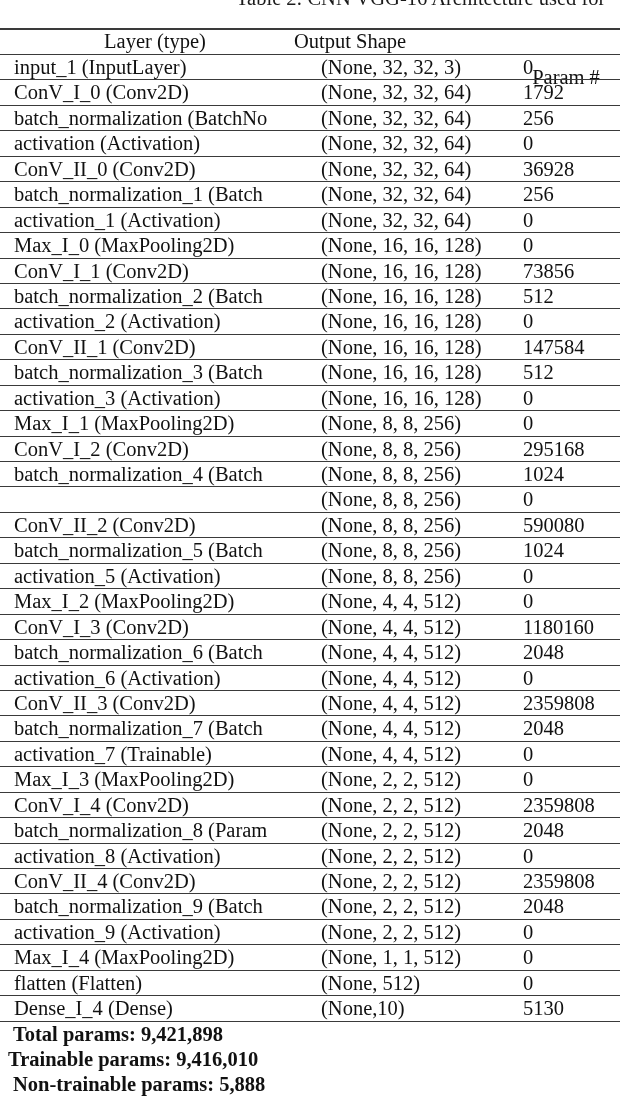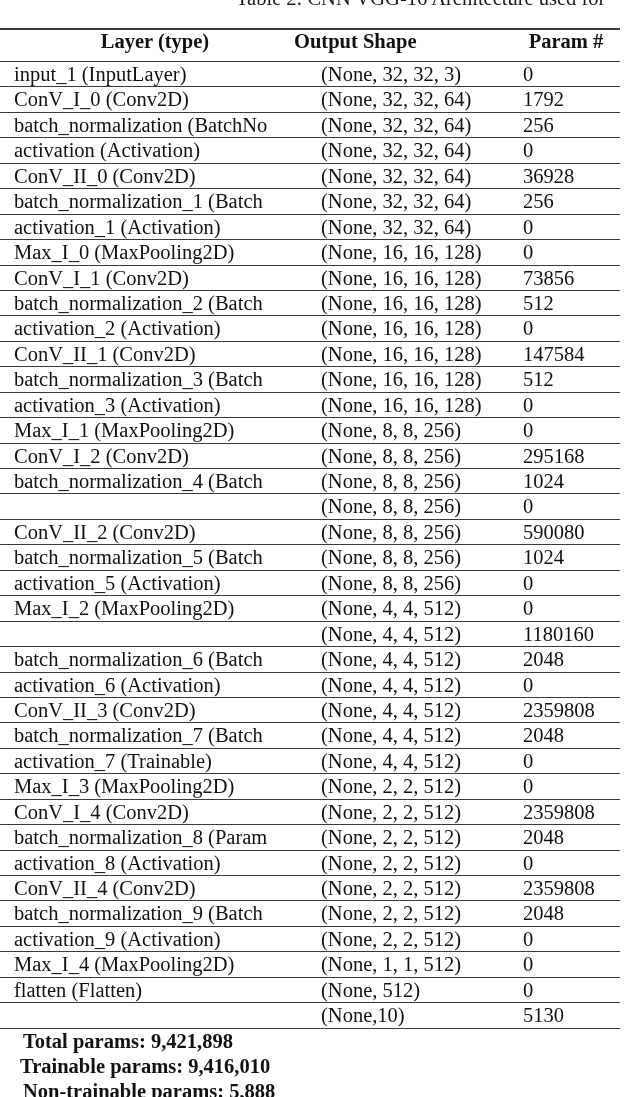--- a/index.html
+++ b/index.html
@@ -37,47 +37,47 @@
     .row {
       position: relative;
       height: 25.45px;
       font-size: 20.5px;
       line-height: 25px;
       border-bottom: 1.6px solid #3a3a3a;
       box-sizing: border-box;
       white-space: nowrap;
     }
     .row.header {
-      height: 32px;
+      height: 25px;
       line-height: 22px;
-      font-weight: bold;
+      font-weight: normal;
     }
     .cell {
       position: absolute;
       top: 0;
     }
     .c-layer { left: 14px; }
     .c-shape { left: 321px; }
     .c-param { left: 523px; }
     .header .c-layer { left: 0; width: 310px; text-align: center; }
     .header .c-shape { left: 294px; width: 200px; text-align: left; }
-    .header .c-param { left: 510px; width: 112px; text-align: center; }
+    .header .c-param { left: 510px; width: 112px; text-align: center; margin-top: 36px; }
     .totals {
       border-bottom: 1.8px solid #3a3a3a;
       padding-bottom: 0;
     }
     .total-line {
       height: 25px;
       line-height: 25px;
       font-size: 20.5px;
       font-weight: bold;
       white-space: nowrap;
-      padding-left: 23px;
-    }
-    .total-line.indent { padding-left: 20px; }
+      padding-left: 13px;
+    }
+    .total-line.indent { padding-left: 8px; }
   </style>
 </head>
 <body>
 
 <div class="caption">Table 2: CNN VGG-16 Architecture used for</div>
 
 <div class="table">
   <div class="rule-top"></div>
 
   <div class="row header">
@@ -190,20 +190,21 @@
         <span class="cell c-layer">activation_5 (Activation)</span>
         <span class="cell c-shape">(None, 8, 8, 256)</span>
         <span class="cell c-param">0</span>
       </div>
       <div class="row">
         <span class="cell c-layer">Max_I_2 (MaxPooling2D)</span>
         <span class="cell c-shape">(None, 4, 4, 512)</span>
         <span class="cell c-param">0</span>
       </div>
       <div class="row">
+        <span class="cell c-layer">ConV_I_3 (Conv2D)</span>
         <span class="cell c-shape">(None, 4, 4, 512)</span>
         <span class="cell c-param">1180160</span>
       </div>
       <div class="row">
         <span class="cell c-layer">batch_normalization_6 (Batch</span>
         <span class="cell c-shape">(None, 4, 4, 512)</span>
         <span class="cell c-param">2048</span>
       </div>
       <div class="row">
         <span class="cell c-layer">activation_6 (Activation)</span>
@@ -264,20 +265,21 @@
         <span class="cell c-layer">Max_I_4 (MaxPooling2D)</span>
         <span class="cell c-shape">(None, 1, 1, 512)</span>
         <span class="cell c-param">0</span>
       </div>
       <div class="row">
         <span class="cell c-layer">flatten (Flatten)</span>
         <span class="cell c-shape">(None, 512)</span>
         <span class="cell c-param">0</span>
       </div>
       <div class="row">
+        <span class="cell c-layer">Dense_I_4 (Dense)</span>
         <span class="cell c-shape">(None,10)</span>
         <span class="cell c-param">5130</span>
       </div>
     </div>
 
   <div class="totals">
     <div class="total-line">Total params: 9,421,898</div>
     <div class="total-line indent">Trainable params: 9,416,010</div>
     <div class="total-line">Non-trainable params: 5,888</div>
   </div>

